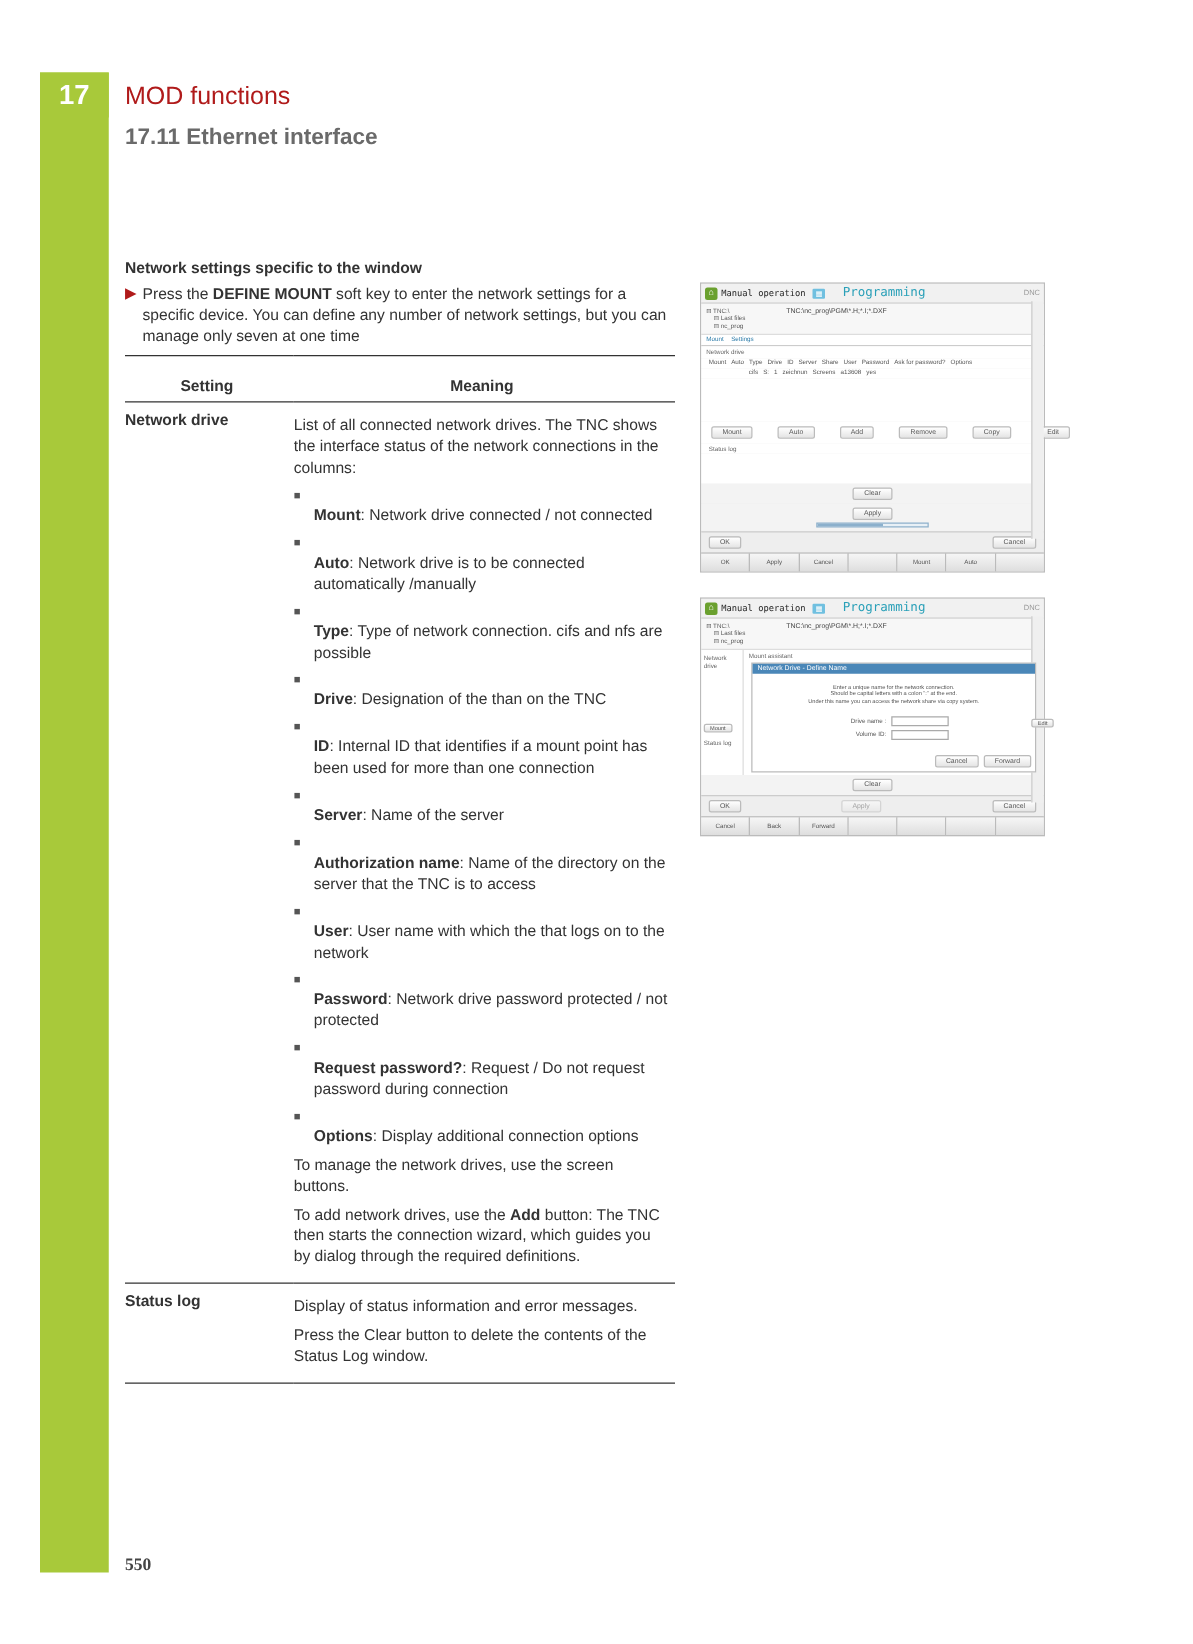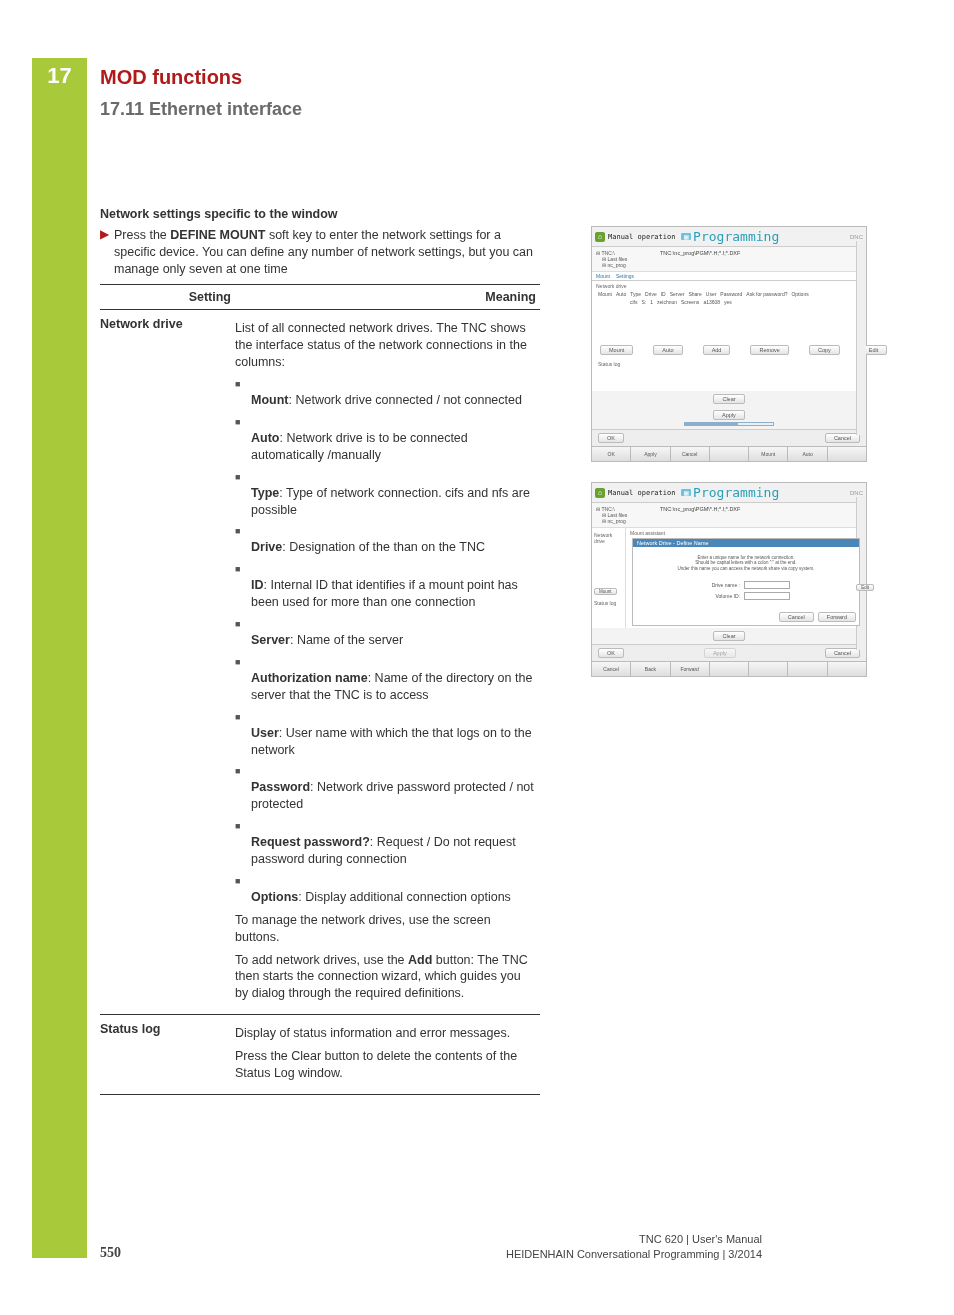--- a/index.html
+++ b/index.html
@@ -32,21 +32,21 @@
     text-align: center;
     line-height: 36px;
   }
   .headings {
     position: absolute;
     left: 100px;
     top: 66px;
   }
   .h1 {
     font-size: 20px;
-    font-weight: bold;
+    font-weight: normal;
     color: #b01a1a;
     margin-bottom: 10px;
   }
   .h2 {
     font-size: 18px;
     font-weight: bold;
     color: #6a6a6a;
   }
   .content {
     position: absolute;
@@ -64,42 +64,42 @@
   }
   .intro-row { display:flex; align-items:flex-start; margin-bottom: 6px;}
   .tri { color:#b01a1a; width: 14px; flex:0 0 14px; font-size: 12px; line-height: 1.3;}
   .intro-text { flex: 1; }
   table.settings {
     width: 100%;
     border-collapse: collapse;
     font-size: 12.5px;
   }
   table.settings th {
-    text-align: right;
+    text-align: center;
     font-weight: bold;
-    padding: 4px 4px 4px 0;
+    padding: 16px 4px 4px 0;
     border-top: 1px solid #333;
     border-bottom: 1px solid #333;
     vertical-align: top;
   }
   table.settings td {
     padding: 6px 6px 6px 0;
     vertical-align: top;
     border-bottom: 1px solid #333;
   }
   .col-setting { width: 135px; font-weight: bold; }
   .bullets { list-style: none; padding: 0; margin: 4px 0 6px 0; }
   .bullets li { display:flex; align-items:flex-start; margin-bottom: 6px; }
   .sq { width: 16px; flex:0 0 16px; font-size: 9px; color:#555; line-height:1.6;}
   .li-text { flex:1;margin-top:15px; }
   .para { margin: 4px 0 6px 0; }
 
   .screenshots {
     position: absolute;
-    left: 591px;
+    left: 560px;
     top: 226px;
     width: 276px;
   }
   .shot {
     border: 1px solid #bbb;
     width: 276px;
     background: #e9e9e9;
     font-size: 6px;
     color: #444;
     margin-bottom: 20px;
@@ -112,21 +112,21 @@
   }
   .shot-title .qicon {
     width:10px;height:10px;background:#6aa02e;margin-right:3px;border-radius:2px;
     display:flex;align-items:center;justify-content:center;color:#fff;font-size:7px;
   }
   .shot-title .mode { font-family: monospace; font-size:7px; color:#222;}
   .shot-title .prog-badge {
     margin-left:6px; background:#70c0e0; color:#fff; font-size:6px; padding:0 2px;
     border-radius:1px;
   }
-  .shot-title .prog { font-family: monospace; color:#2aa0b8; font-size:13px; margin-left:2px;}
+  .shot-title .prog { font-family: monospace; color:#2aa0b8; font-size:10px; margin-left:14px;}
   .shot-title .dnc {
     margin-left:auto; font-size:6px; color:#999;
   }
   .tree-row { display:flex; padding:3px 4px; gap:2px; background:#f7f7f7; border-bottom:1px solid #ddd;}
   .tree-col1 { width: 62px; font-size:5px; color:#555; line-height:1.2;}
   .tree-col2 { flex:1; font-size:5.5px; color:#444; }
   .tabs-row { display:flex; gap:6px; padding:1px 4px; font-size:5px; background:#fff; border-bottom:1px solid #ccc;}
   .tabs-row span { color:#2a7aa8; }
   .nd-label-row { padding: 2px 4px; font-size:5px; color:#666; background:#fff;}
   .cols-row { display:flex; padding: 0 6px 2px 6px; gap:4px; background:#fff; font-size:5px; color:#555;}
@@ -421,19 +421,15 @@
         <span class="sk"></span>
         <span class="sk"></span>
         <span class="sk"></span>
       </div>
     </div>
 
   </div>
 
   <div class="footer">
     <span class="pnum">550</span>
-    <span class="fr">
-      <span>TNC 620 | User's Manual</span><br>
-      <span>HEIDENHAIN Conversational Programming | 3/2014</span>
-    </span>
   </div>
 
 </div>
 
 </body></html>

